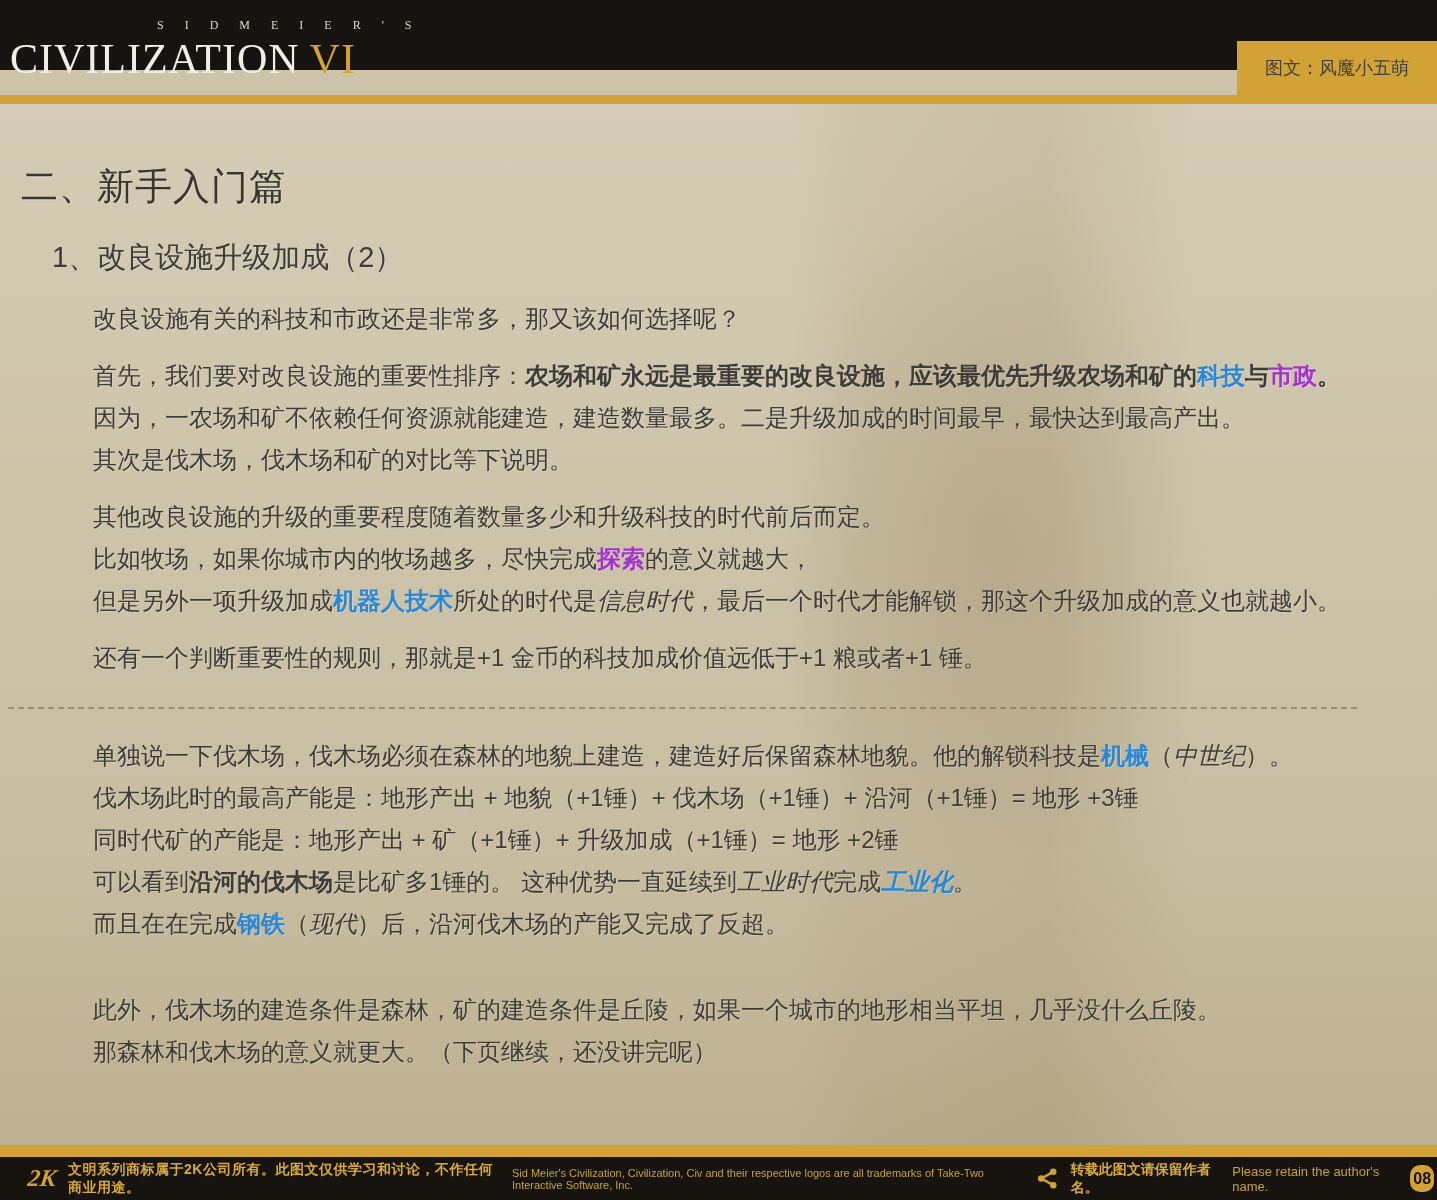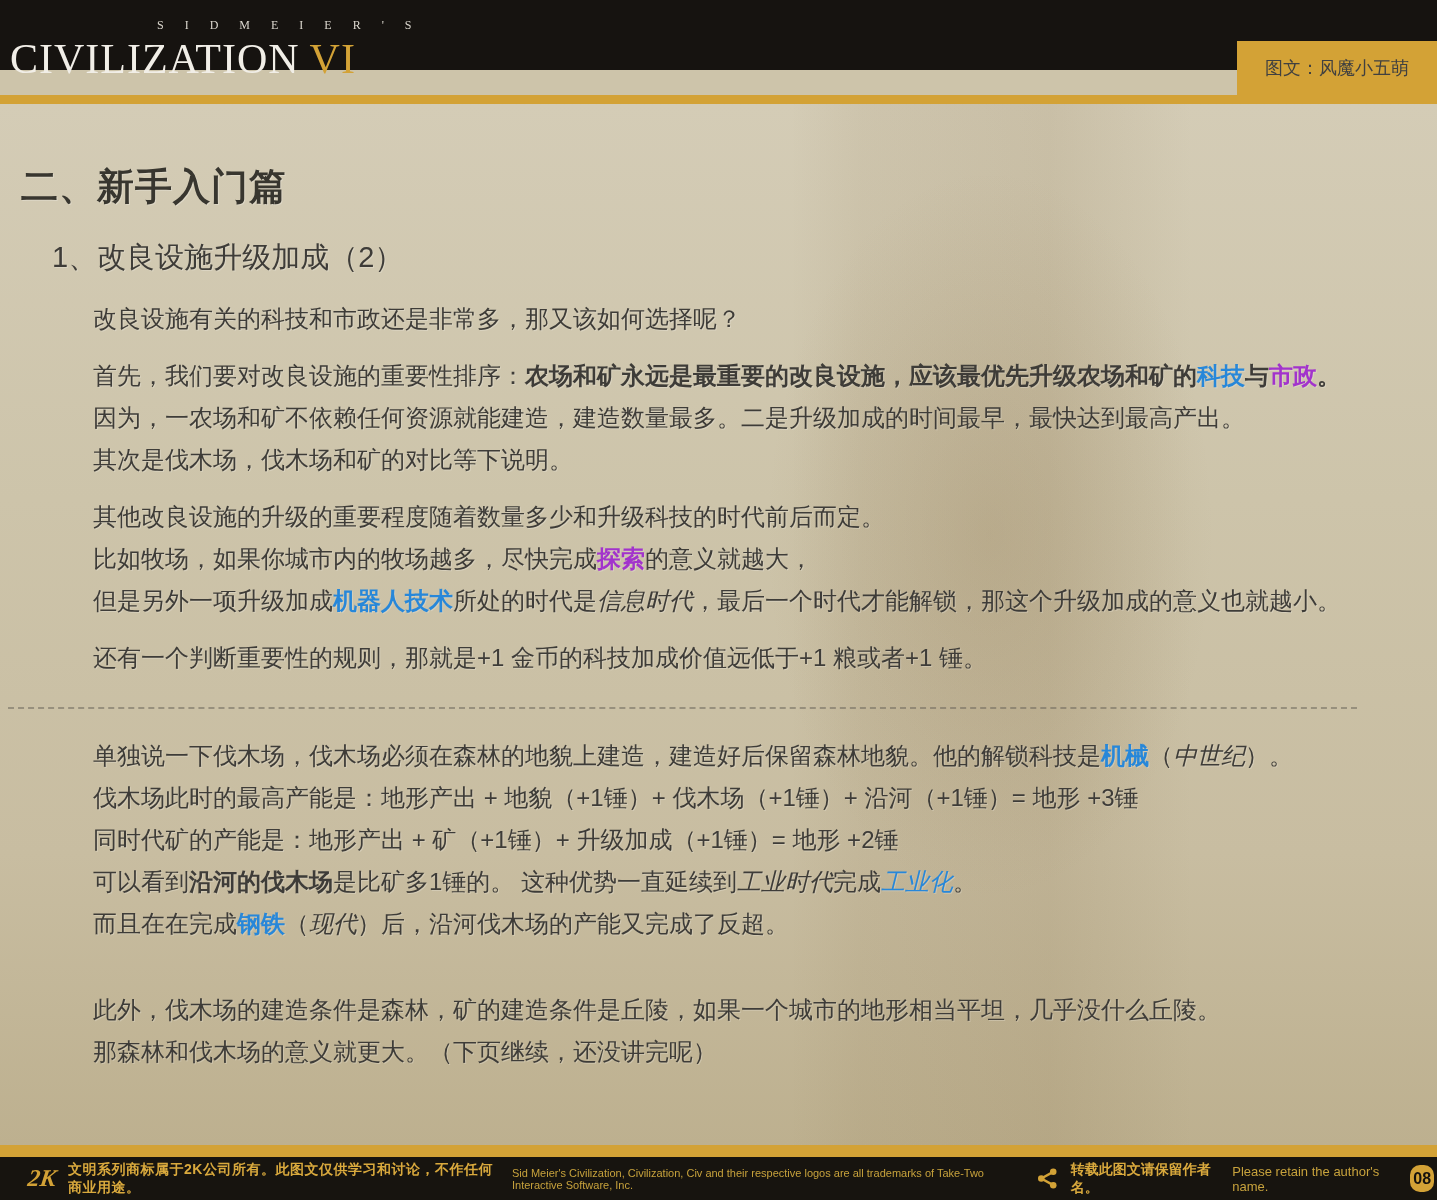--- a/index.html
+++ b/index.html
@@ -44,42 +44,42 @@
     position:absolute; top:104px; left:0; right:0; bottom:55px;
     background:
       radial-gradient(ellipse 320px 520px at 990px 430px, rgba(138,112,70,0.20), transparent 70%),
       linear-gradient(90deg, transparent 55%, rgba(128,104,64,0.08) 60%, rgba(128,104,64,0.13) 73%, transparent 83%),
       linear-gradient(180deg, #d4ccb6 0%, #cdc4aa 38%, #c8bda1 72%, #bdb08f 100%);
     color:var(--text,#3e3c38);
     padding-top:58px;
   }
   .page-title {
     margin-left:21px;
-    font-size:37px; font-weight:bold; color:#38362f;
+    font-size:37px; font-weight:normal; color:#38362f;
     letter-spacing:1px;
     text-shadow:1px 1px 0 rgba(255,255,255,0.25);
   }
   .page-subtitle {
     margin:26px 0 0 52px;
     font-size:29px; color:#3e3c38;
     text-shadow:1px 1px 0 rgba(255,255,255,0.22);
   }
   .paragraphs { margin:20px 0 0 93px; }
   .para { margin-bottom:15px; }
   .para:last-child { margin-top:44px; }
   .line {
     white-space:nowrap; height:42px; line-height:42px;
     font-size:24px; color:#3e3c38;
     text-shadow:1px 1px 0 rgba(255,255,255,0.22);
   }
   .seg-b  { font-weight:bold; }
   .seg-i  { font-style:italic; }
   .seg-blue   { font-weight:bold; color:var(--blue,#2787d9); }
   .seg-purple { font-weight:bold; color:var(--purple,#a233cc); }
-  .seg-bi     { font-weight:normal; font-style:italic; color:var(--blue,#2787d9); }
+  .seg-bi     { font-weight:bold; font-style:italic; color:var(--blue,#2787d9); }
   .divider {
     border-top:2px dashed rgba(110,104,92,0.55);
     margin:28px 80px 26px -85px;
     height:0;
   }
 
   
   .footer-gold {
     position:absolute; bottom:43px; left:0; right:0; height:12px;
     background:var(--gold,#d3a236);

